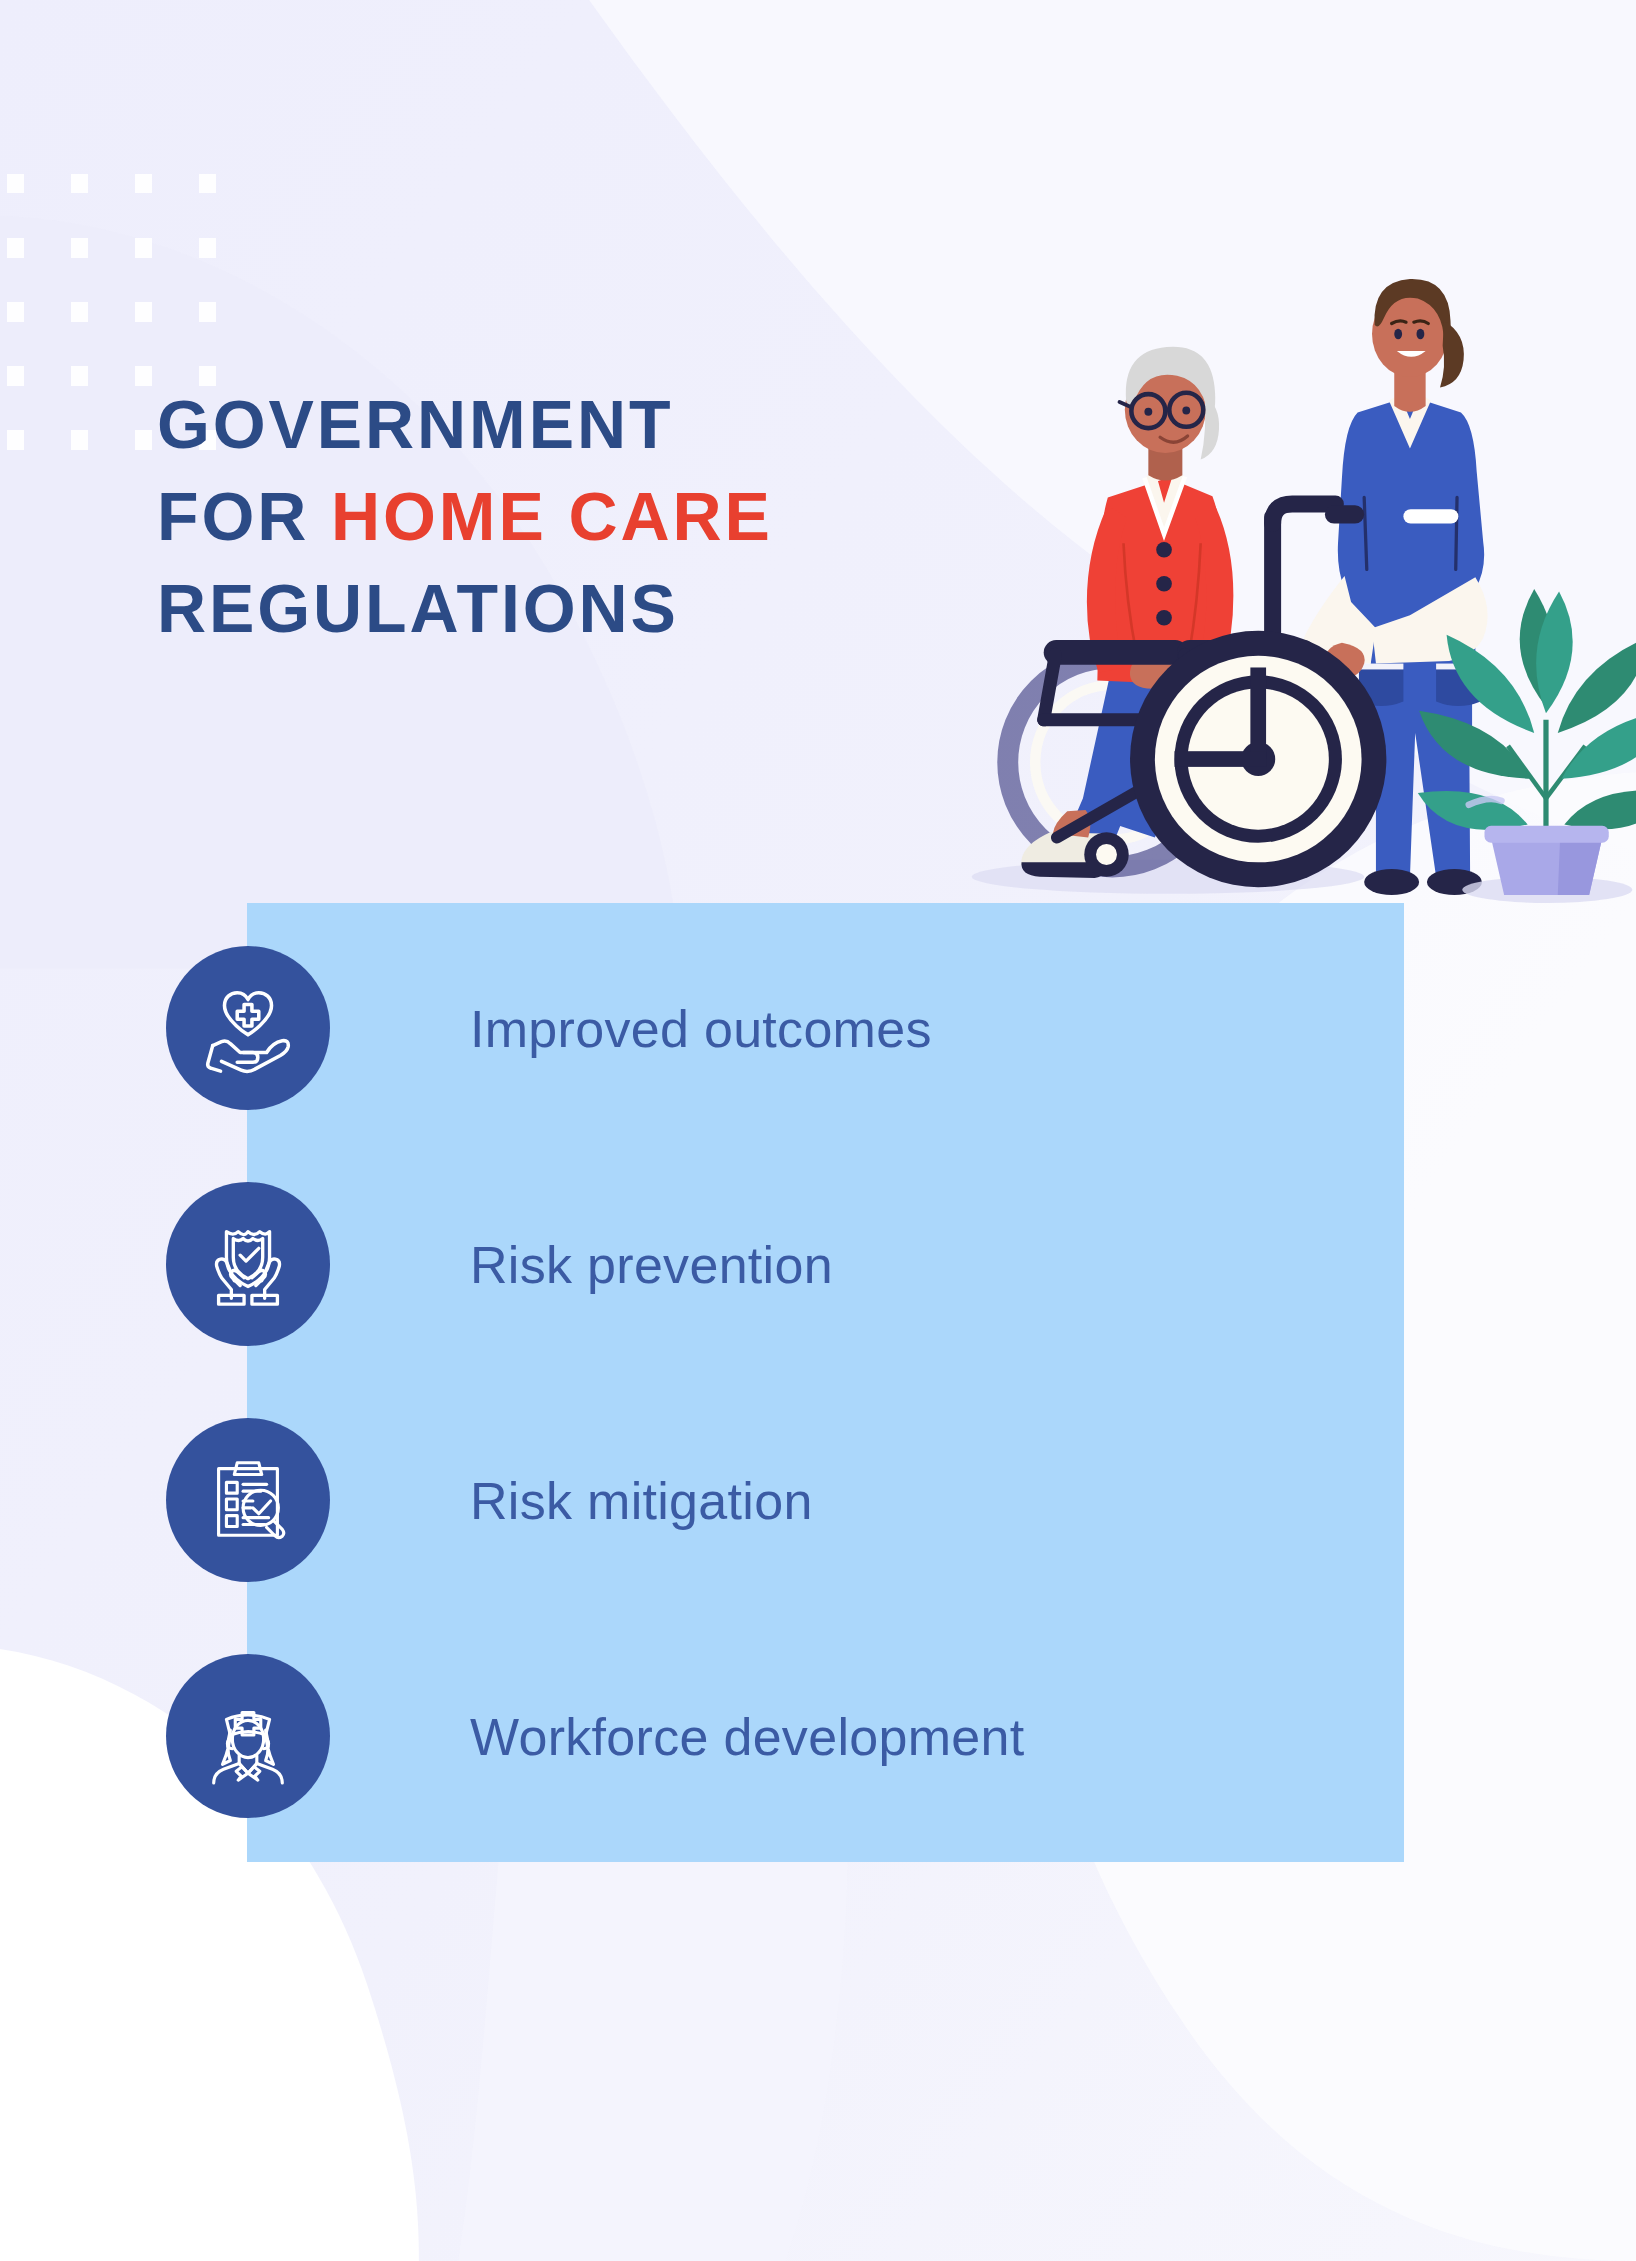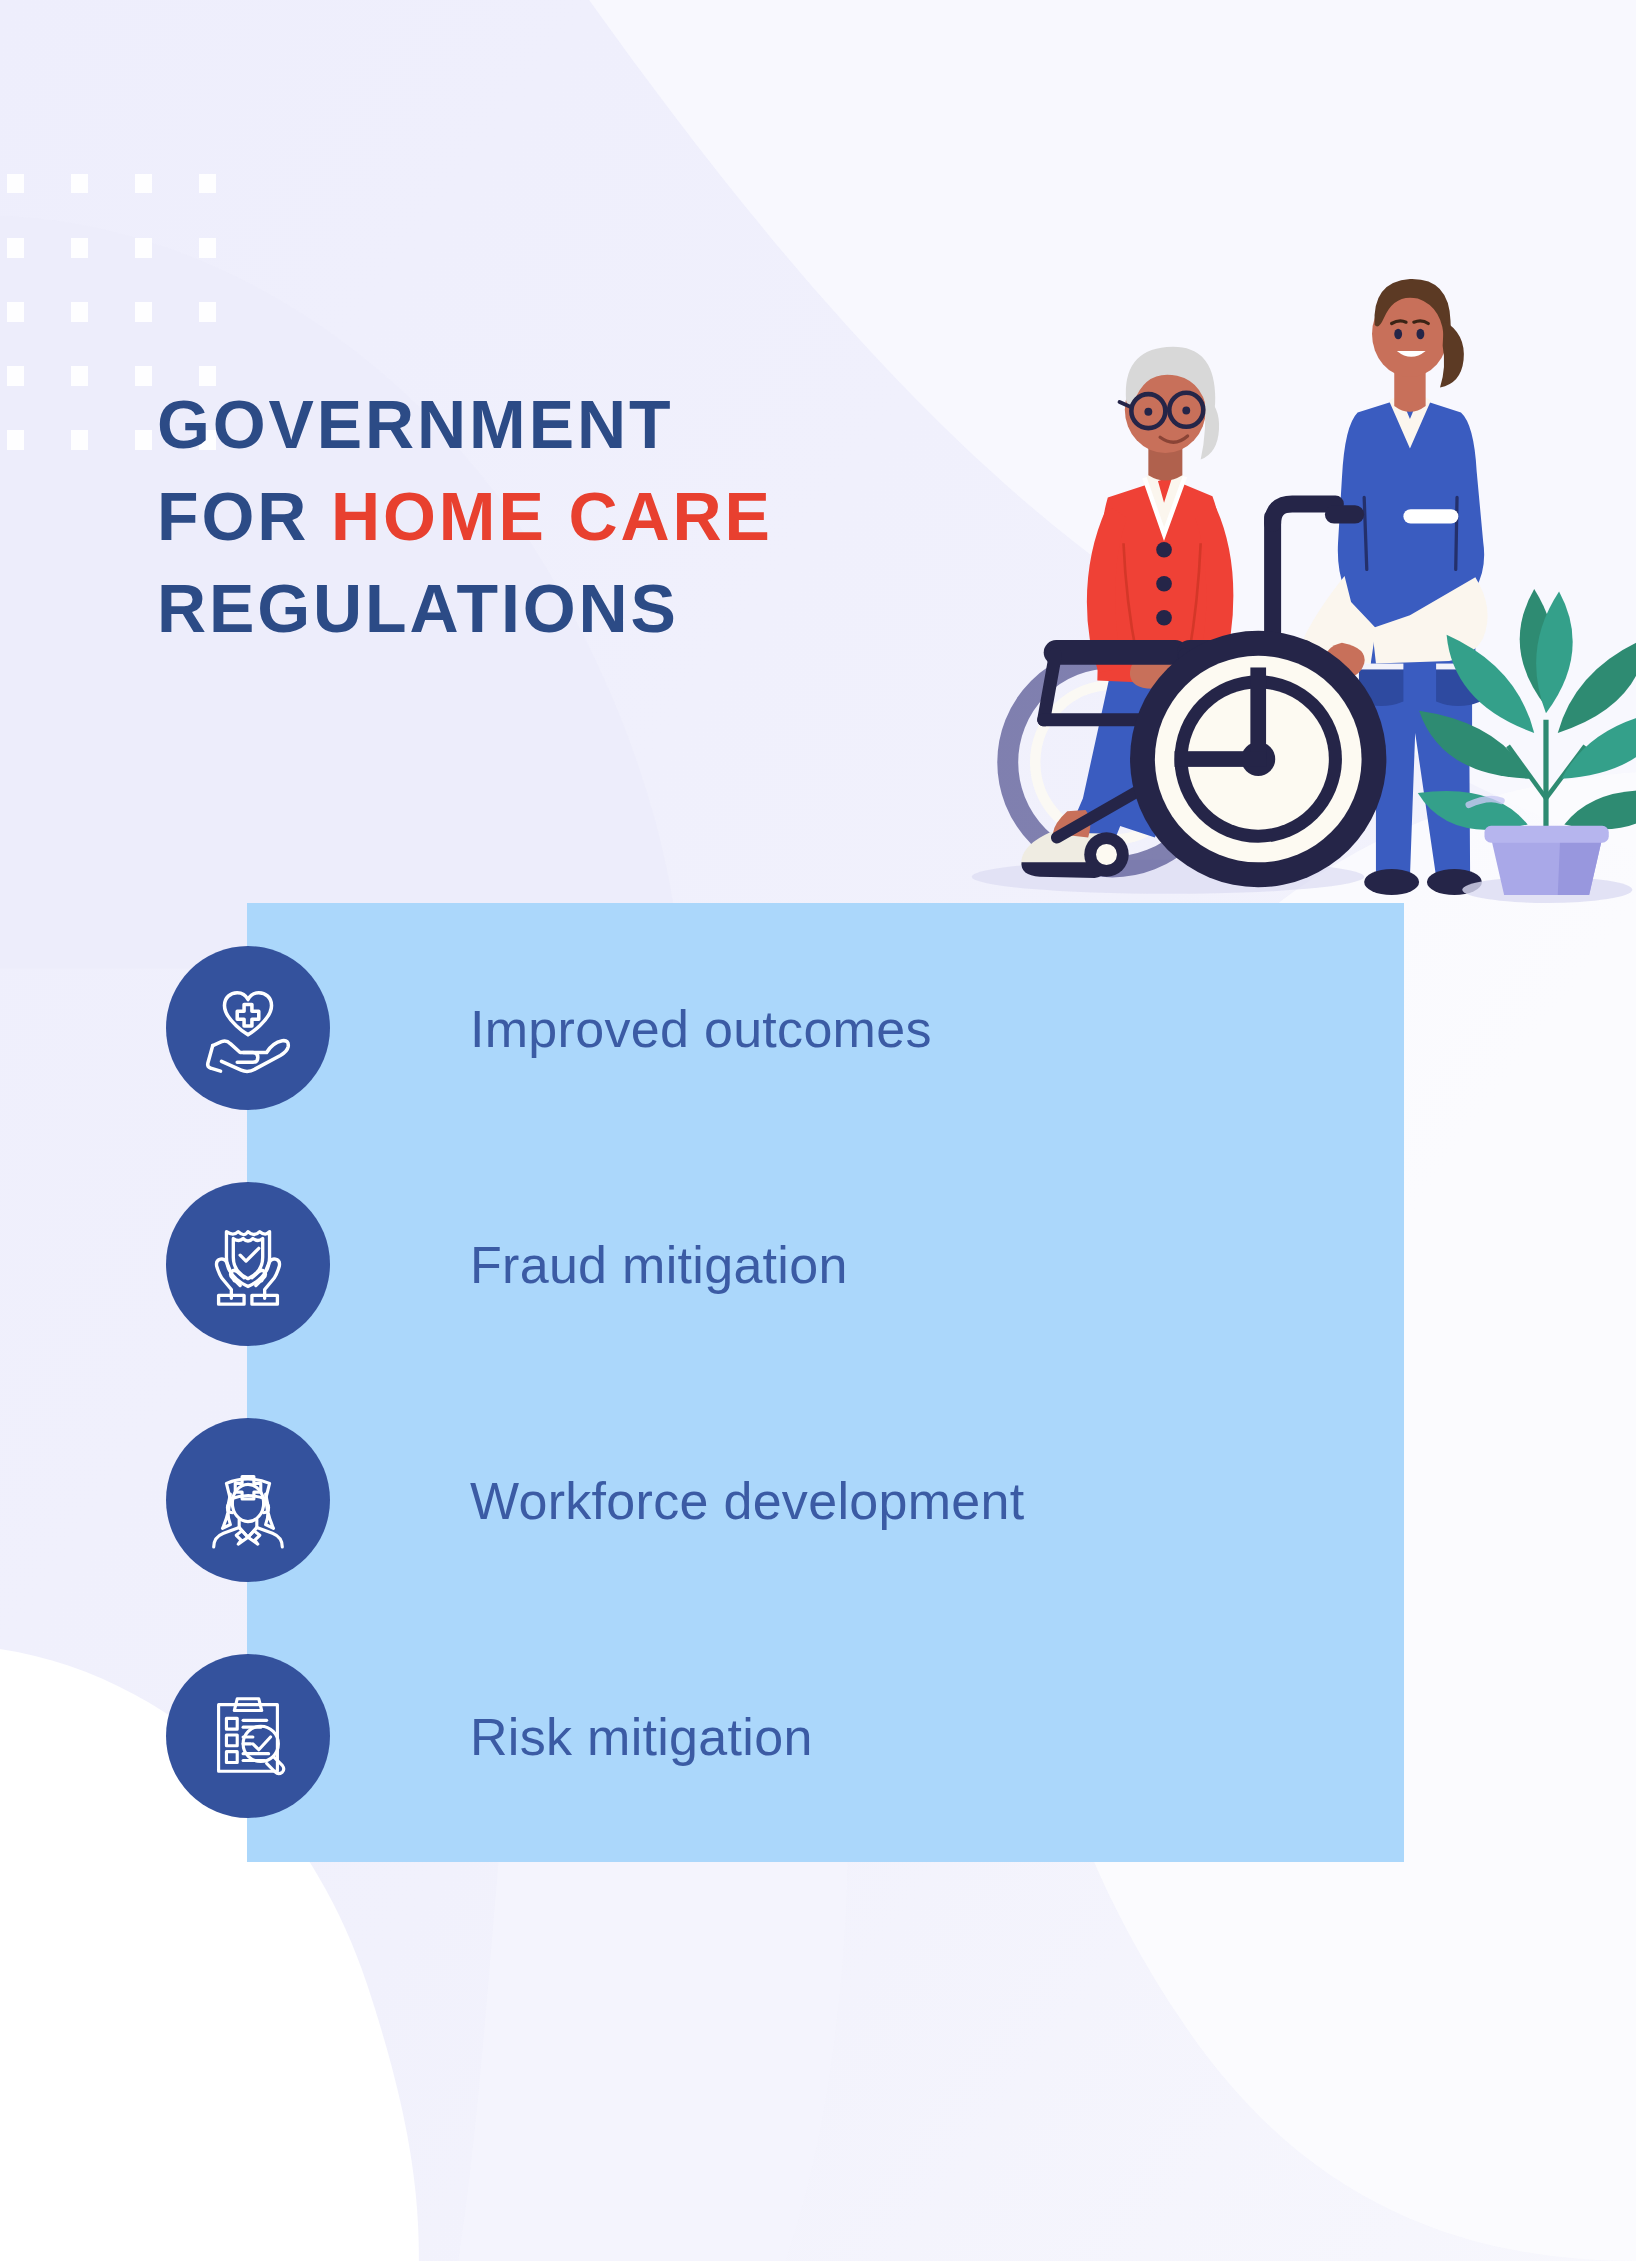--- a/index.html
+++ b/index.html
@@ -324,43 +324,21 @@
           <path d="M35 24 q6 4 10 0 q5 5 10 0 q5 4 10 0 v19 q0 15 -15 22 q-15 -7 -15 -22 z"></path>
           <path d="M42 41 l6 6 l13 -13"></path>
           <path d="M42 72 l-8 -8 q-3 -3 -1 -6 q3 -3 6 0 l7 6"></path>
           <path d="M33 85 v-9 l-10 -12 q-3 -5 -5 -12 q-1 -6 4 -7 q5 -1 7 5 l7 17"></path>
           <path d="M58 72 l8 -8 q3 -3 1 -6 q-3 -3 -6 0 l-7 6"></path>
           <path d="M67 85 v-9 l10 -12 q3 -5 5 -12 q1 -6 -4 -7 q-5 -1 -7 5 l-7 17"></path>
           <rect x="20" y="82" width="26" height="9"></rect>
           <rect x="54" y="82" width="26" height="9"></rect>
         </svg>
       </div>
-      <div class="benefit-label">Fraud mitigation</div>
-    </div>
-
-    <div class="benefit-row">
-      <div class="benefit-bar"></div>
-      <div class="benefit-icon-wrap">
-        <svg viewBox="0 0 100 100" fill="none" stroke="#ffffff" stroke-width="3.2" stroke-linecap="round" stroke-linejoin="round">
-          <path d="M28 33 q22 -9 44 0 l-4 16 q-18 -7 -36 0 z"></path>
-          <path d="M44 26 h12 v7 h7 v9 h-7 v7 h-12 v-7 h-7 v-9 h7 z"></path>
-          <path d="M32 44 q-5 19 0 31 l-8 4 q8 -18 8 -35 z"></path>
-          <path d="M68 44 q5 19 0 31 l8 4 q-8 -18 -8 -35 z"></path>
-          <ellipse cx="50" cy="53" rx="16" ry="19"></ellipse>
-          <path d="M34 53 q-5 0 -5 5 t5 5"></path>
-          <path d="M66 53 q5 0 5 5 t-5 5"></path>
-          <path d="M41 70 v8 l9 10 l9 -10 v-8"></path>
-          <path d="M41 78 l-16 6 q-10 4 -10 14 "></path>
-          <path d="M59 78 l16 6 q10 4 10 14"></path>
-          <path d="M41 78 l9 10 l9 -10"></path>
-          <path d="M43 82 l-5 4 l5 5 l-3 4 l10 -7"></path>
-          <path d="M57 82 l5 4 l-5 5 l3 4 l-10 -7"></path>
-        </svg>
-      </div>
-      <div class="benefit-label">Workforce development</div>
+      <div class="benefit-label">Risk prevention</div>
     </div>
 
     <div class="benefit-row">
       <div class="benefit-bar"></div>
       <div class="benefit-icon-wrap">
         <svg viewBox="0 0 100 100" fill="none" stroke="#ffffff" stroke-width="3.2" stroke-linecap="round" stroke-linejoin="round">
           <path d="M20 18 h60 v68 h-60 z"></path>
           <path d="M39 12 h22 l3 12 h-28 z"></path>
           <rect x="28" y="32" width="11" height="11"></rect>
           <rect x="28" y="49" width="11" height="11"></rect>
@@ -372,15 +350,37 @@
           <path d="M45 68 h26"></path>
             <path d="M45 75 h22"></path>
           <circle cx="63" cy="58" r="18"></circle>
           <path d="M55 58 l6 6 l12 -13"></path>
           <path d="M76 71 l9 9 q3 4 0 7 q-4 3 -7 0 l-9 -9"></path>
         </svg>
       </div>
       <div class="benefit-label">Risk mitigation</div>
     </div>
 
+    <div class="benefit-row">
+      <div class="benefit-bar"></div>
+      <div class="benefit-icon-wrap">
+        <svg viewBox="0 0 100 100" fill="none" stroke="#ffffff" stroke-width="3.2" stroke-linecap="round" stroke-linejoin="round">
+          <path d="M28 33 q22 -9 44 0 l-4 16 q-18 -7 -36 0 z"></path>
+          <path d="M44 26 h12 v7 h7 v9 h-7 v7 h-12 v-7 h-7 v-9 h7 z"></path>
+          <path d="M32 44 q-5 19 0 31 l-8 4 q8 -18 8 -35 z"></path>
+          <path d="M68 44 q5 19 0 31 l8 4 q-8 -18 -8 -35 z"></path>
+          <ellipse cx="50" cy="53" rx="16" ry="19"></ellipse>
+          <path d="M34 53 q-5 0 -5 5 t5 5"></path>
+          <path d="M66 53 q5 0 5 5 t-5 5"></path>
+          <path d="M41 70 v8 l9 10 l9 -10 v-8"></path>
+          <path d="M41 78 l-16 6 q-10 4 -10 14 "></path>
+          <path d="M59 78 l16 6 q10 4 10 14"></path>
+          <path d="M41 78 l9 10 l9 -10"></path>
+          <path d="M43 82 l-5 4 l5 5 l-3 4 l10 -7"></path>
+          <path d="M57 82 l5 4 l-5 5 l3 4 l-10 -7"></path>
+        </svg>
+      </div>
+      <div class="benefit-label">Workforce development</div>
+    </div>
+
   </div>
 </div>
 
 
 </body></html>

